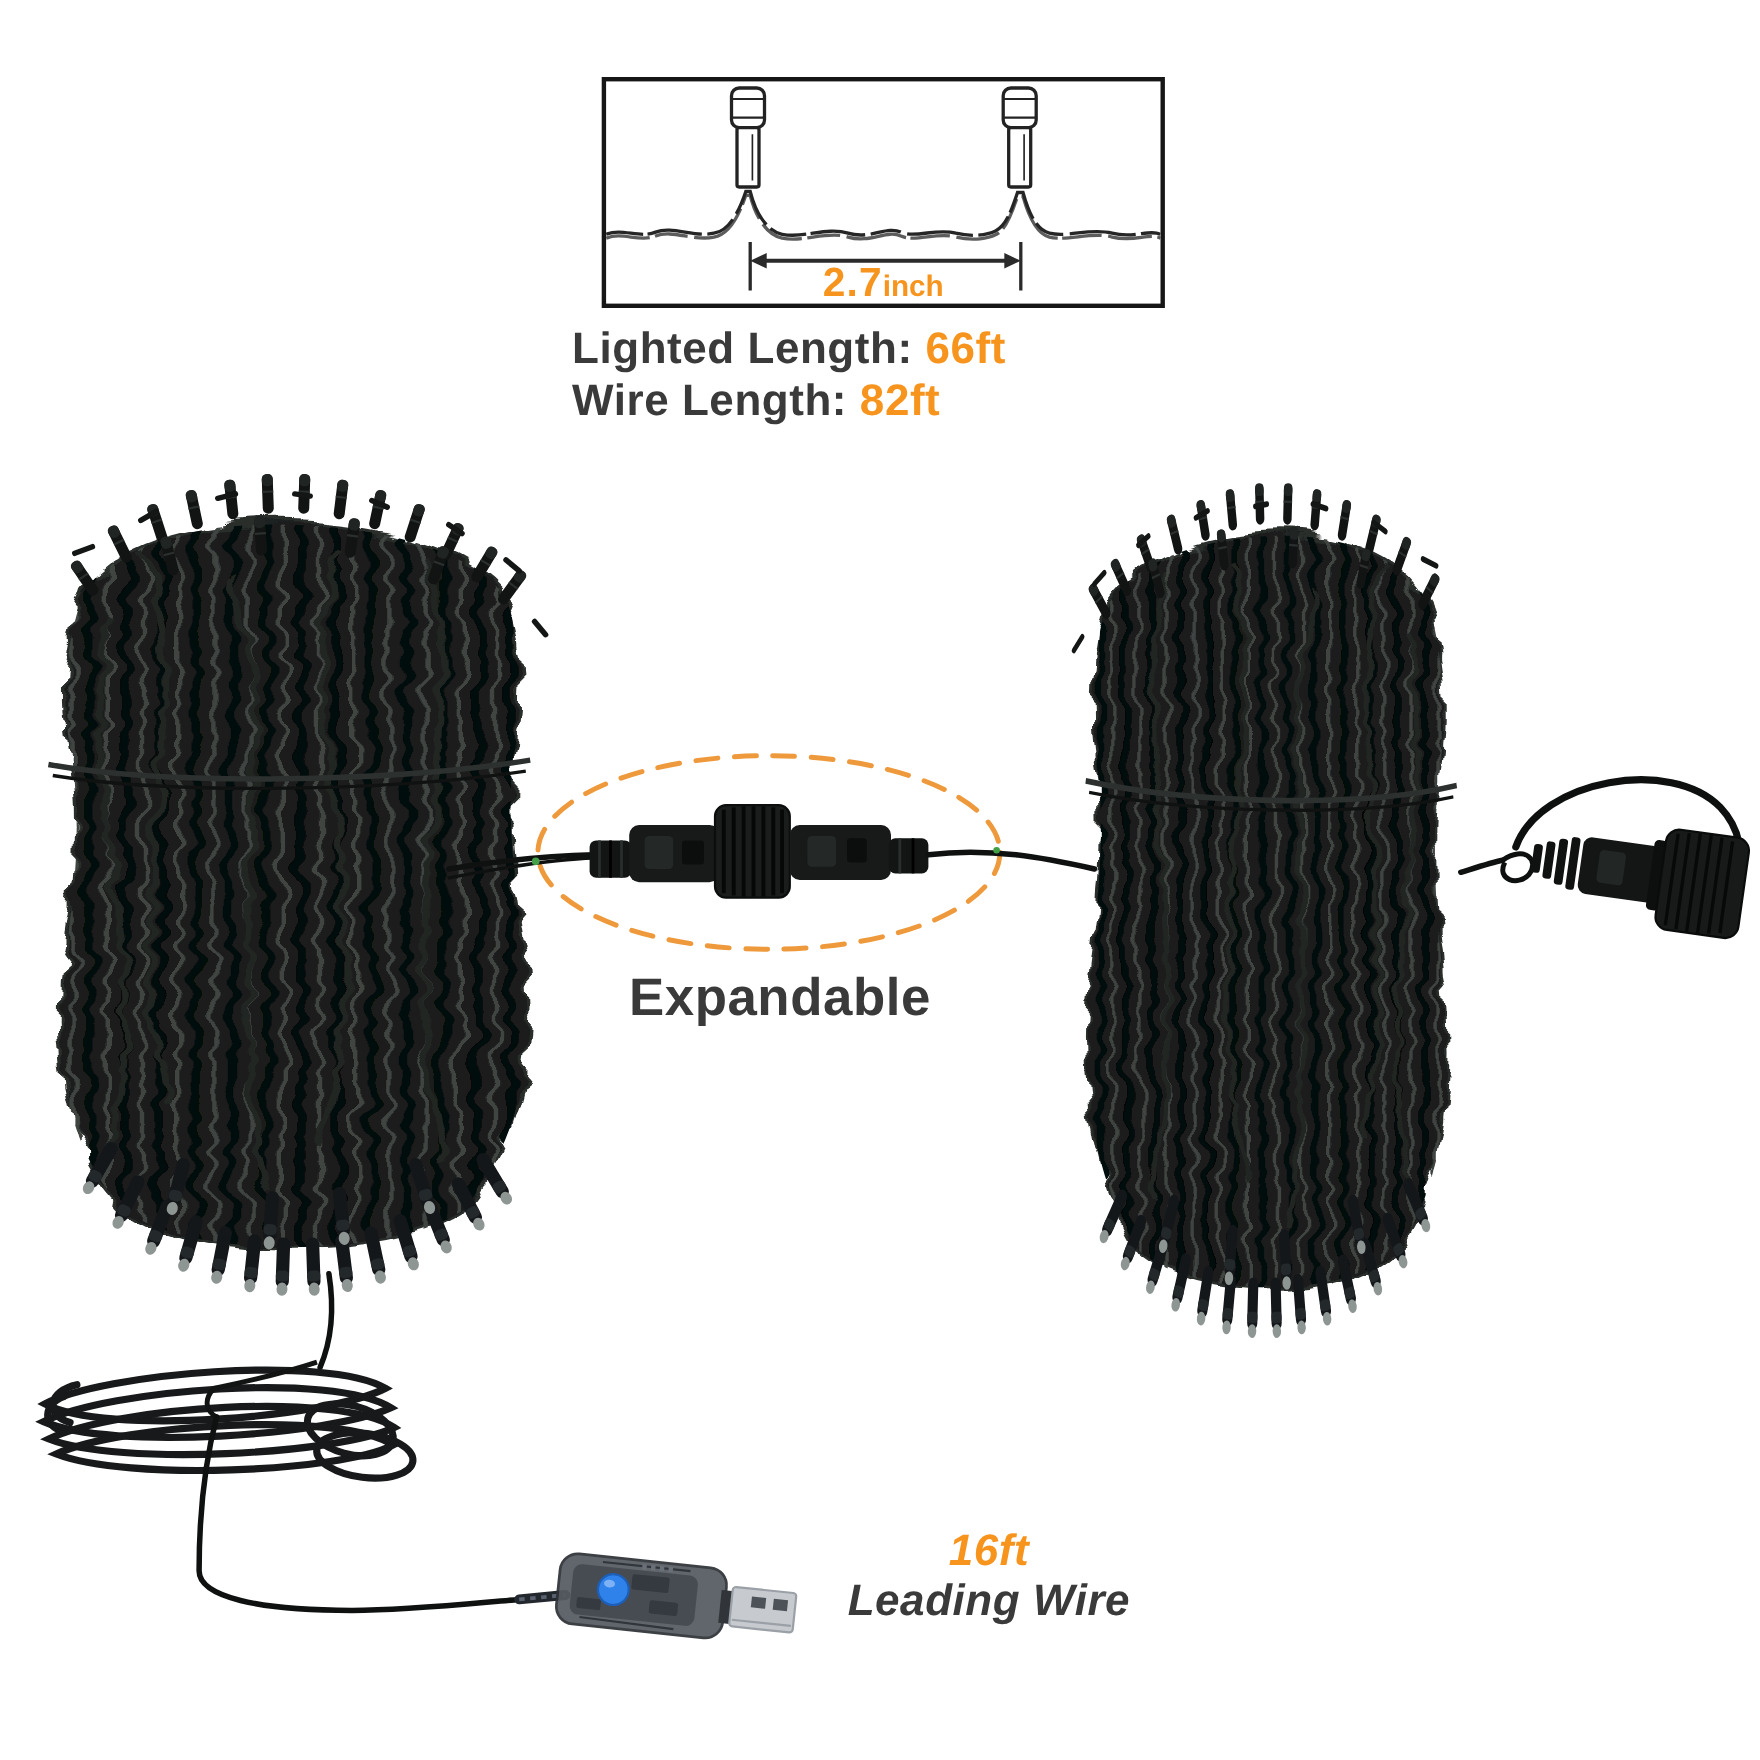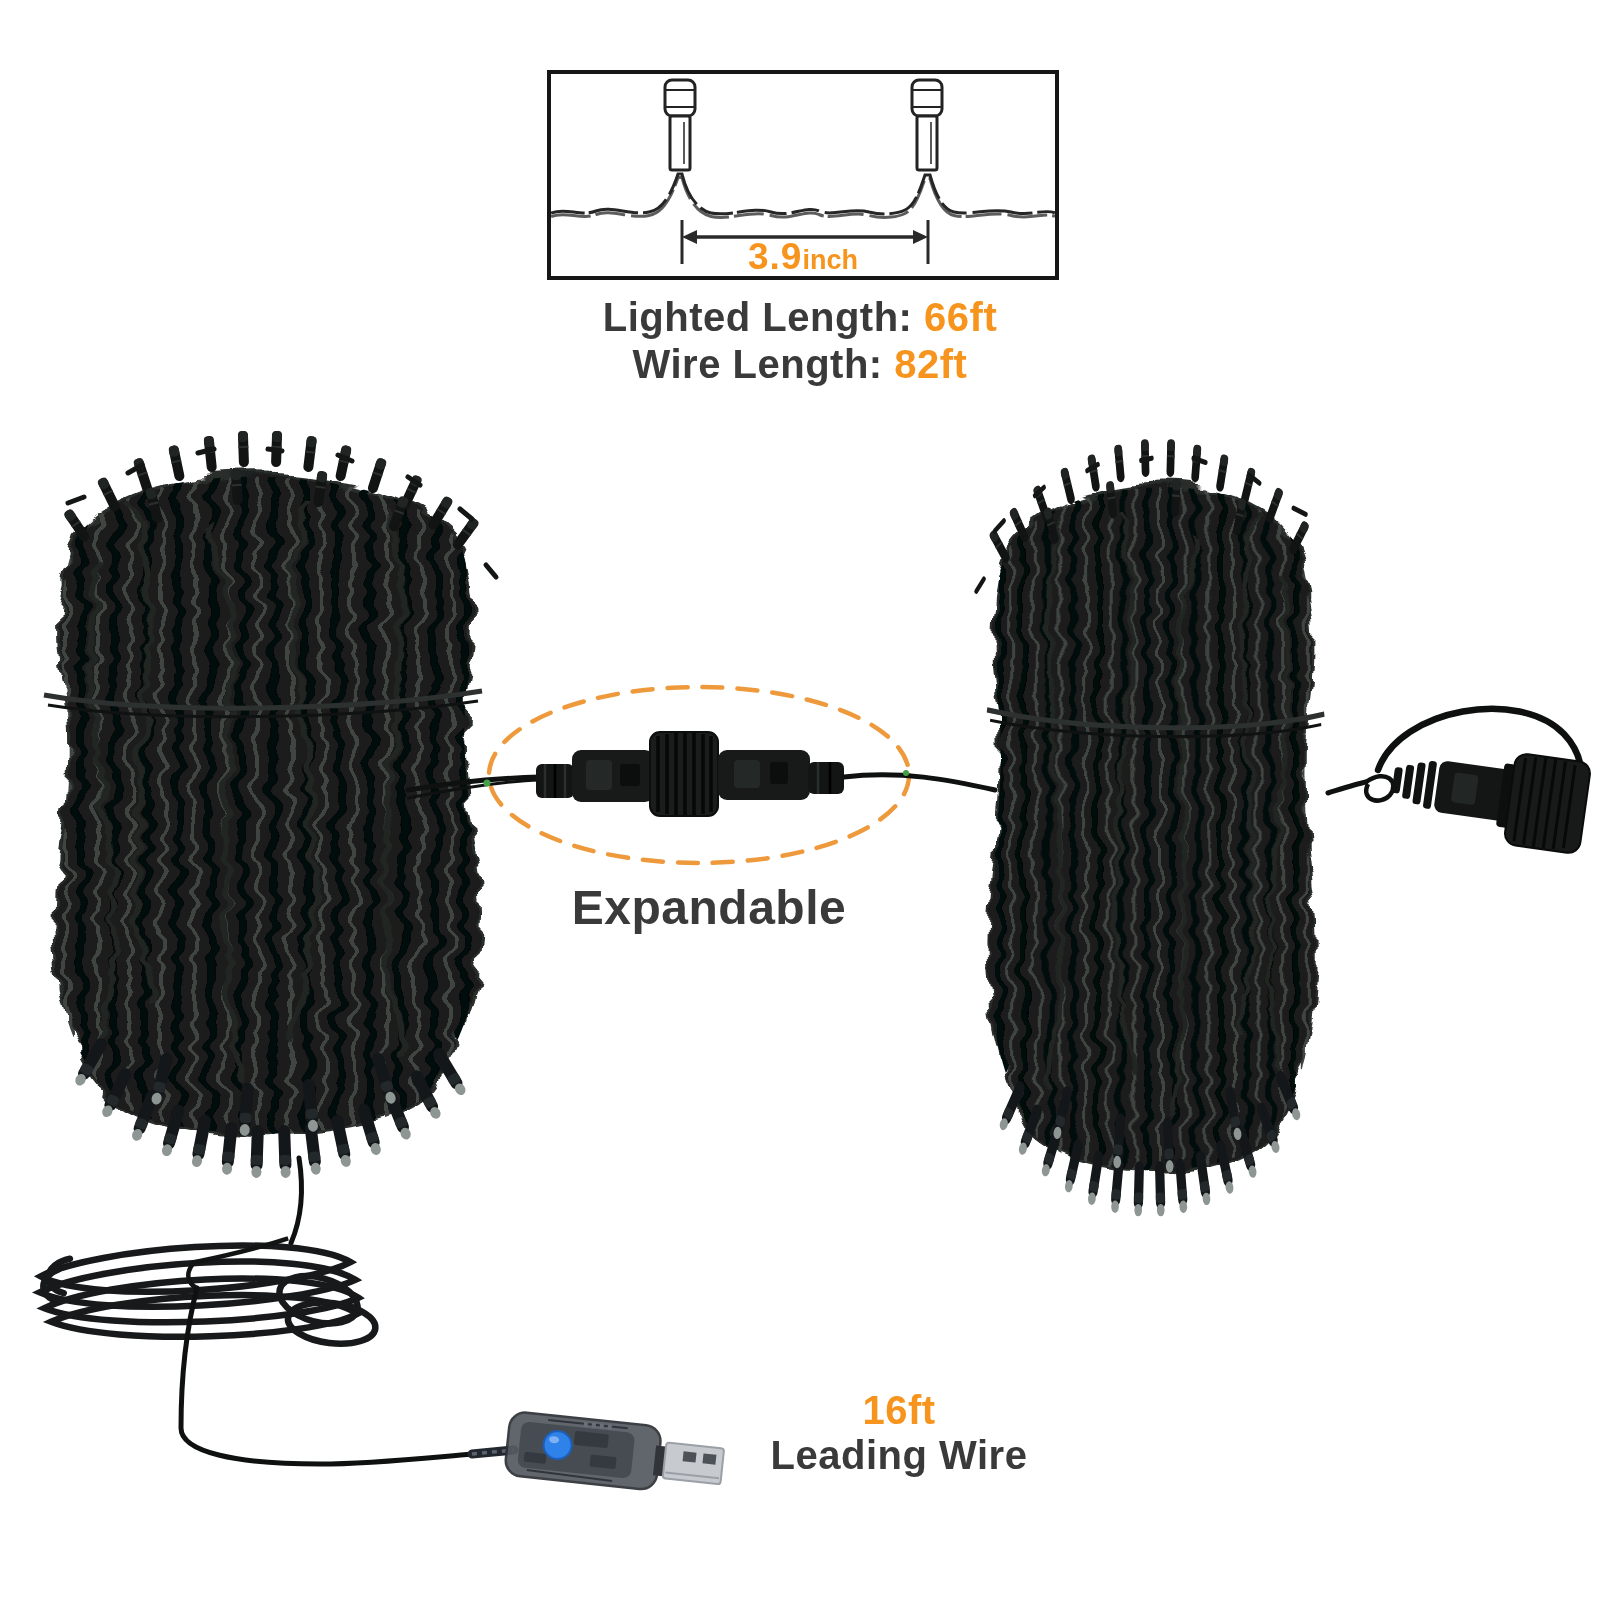--- a/index.html
+++ b/index.html
@@ -10,29 +10,29 @@
   
   .spacing-box{position:absolute;left:547px;top:70px;width:512px;height:210px;
                border:4px solid #161616;box-sizing:border-box;background:#fff;}
   .spacing-svg{position:absolute;left:0;top:0;width:100%;height:100%;}
   .spacing-label{position:absolute;left:0;right:0;top:162px;text-align:center;
                  color:#F7941D;font-weight:bold;white-space:nowrap;}
   .spacing-label .val{font-size:37px;letter-spacing:1px;}
   .spacing-label .unit{font-size:27px;margin-left:0;}
 
   
-  .specs{position:absolute;left:520px;top:294px;width:560px;text-align:center;
+  .specs{position:absolute;left:520px;top:294px;width:560px;text-align:left;
          font-weight:bold;font-size:40px;line-height:47px;color:#3A3A3A;letter-spacing:.5px;}
   .orange{color:#F7941D;}
 
   .expandable{position:absolute;left:549px;top:880px;width:320px;text-align:center;
               font-size:48px;font-weight:bold;color:#3A3A3A;letter-spacing:.5px;}
 
   .leadwire{position:absolute;left:749px;top:1388px;width:300px;text-align:center;
-            font-weight:bold;font-size:40px;line-height:45px;letter-spacing:.5px;}
+            font-weight:bold;font-size:40px;line-height:45px;letter-spacing:.5px;font-style:italic;}
   .leadwire .val{color:#F7941D;}
   .leadwire .lbl{color:#3A3A3A;}
 
   
   .sketch{stroke:#262626;fill:none;stroke-width:3;}
   .sA{stroke:#3f4543;stroke-width:4;fill:none;}
   .sB{stroke:#060807;stroke-width:7.5;fill:none;}
   .sC{stroke:#222624;stroke-width:6;fill:none;}
   .wire{stroke:#0f1111;stroke-width:5;fill:none;stroke-linecap:round;}
   .wire2{stroke:#0f1111;stroke-width:3;fill:none;stroke-linecap:round;}
@@ -295,21 +295,21 @@
       <use href="#sketchbulb" transform="translate(376,6)"></use>
       <g stroke="#2a2a2a">
         <line x1="131" y1="146" x2="131" y2="190" stroke-width="3"></line>
         <line x1="377" y1="146" x2="377" y2="190" stroke-width="3"></line>
         <line x1="140" y1="163" x2="368" y2="163" stroke-width="3.5"></line>
         <polygon points="131,163 146,156 146,170" fill="#2a2a2a" stroke="none"></polygon>
         <polygon points="377,163 362,156 362,170" fill="#2a2a2a" stroke="none"></polygon>
       </g>
     </svg>
     <div class="spacing-label">
-      <span class="val">3.9</span><span class="unit">inch</span>
+      <span class="val">2.7</span><span class="unit">inch</span>
     </div>
   </div>
 
   <div class="specs">
     <div><span>Lighted Length:</span> <span class="orange">66ft</span></div>
     <div><span>Wire Length:</span> <span class="orange">82ft</span></div>
   </div>
 
   <div class="expandable">Expandable</div>
 

